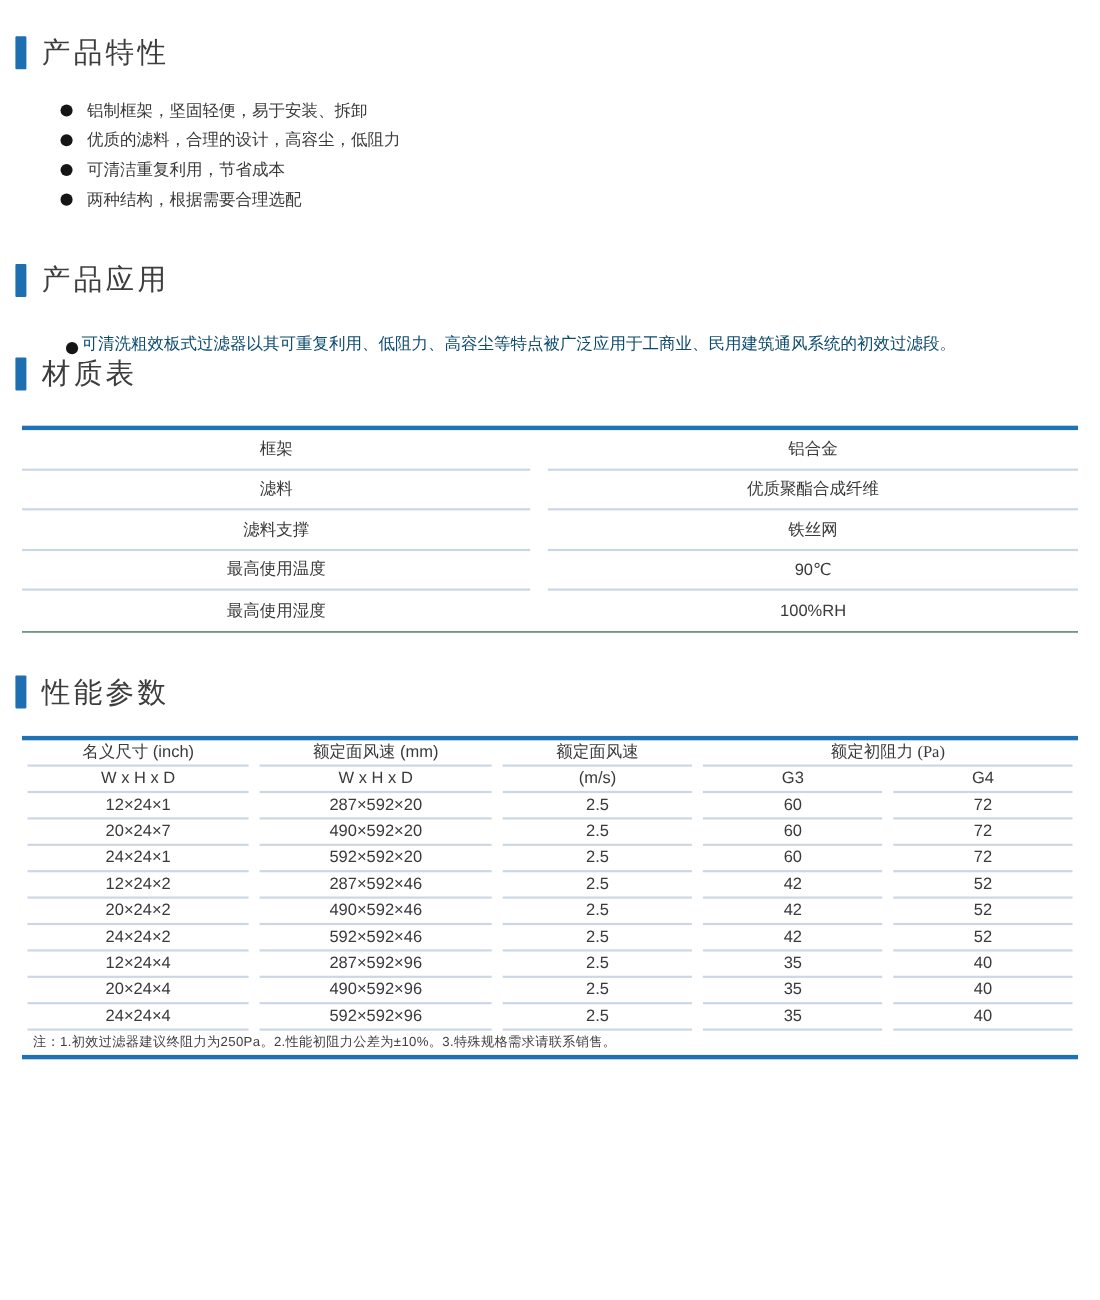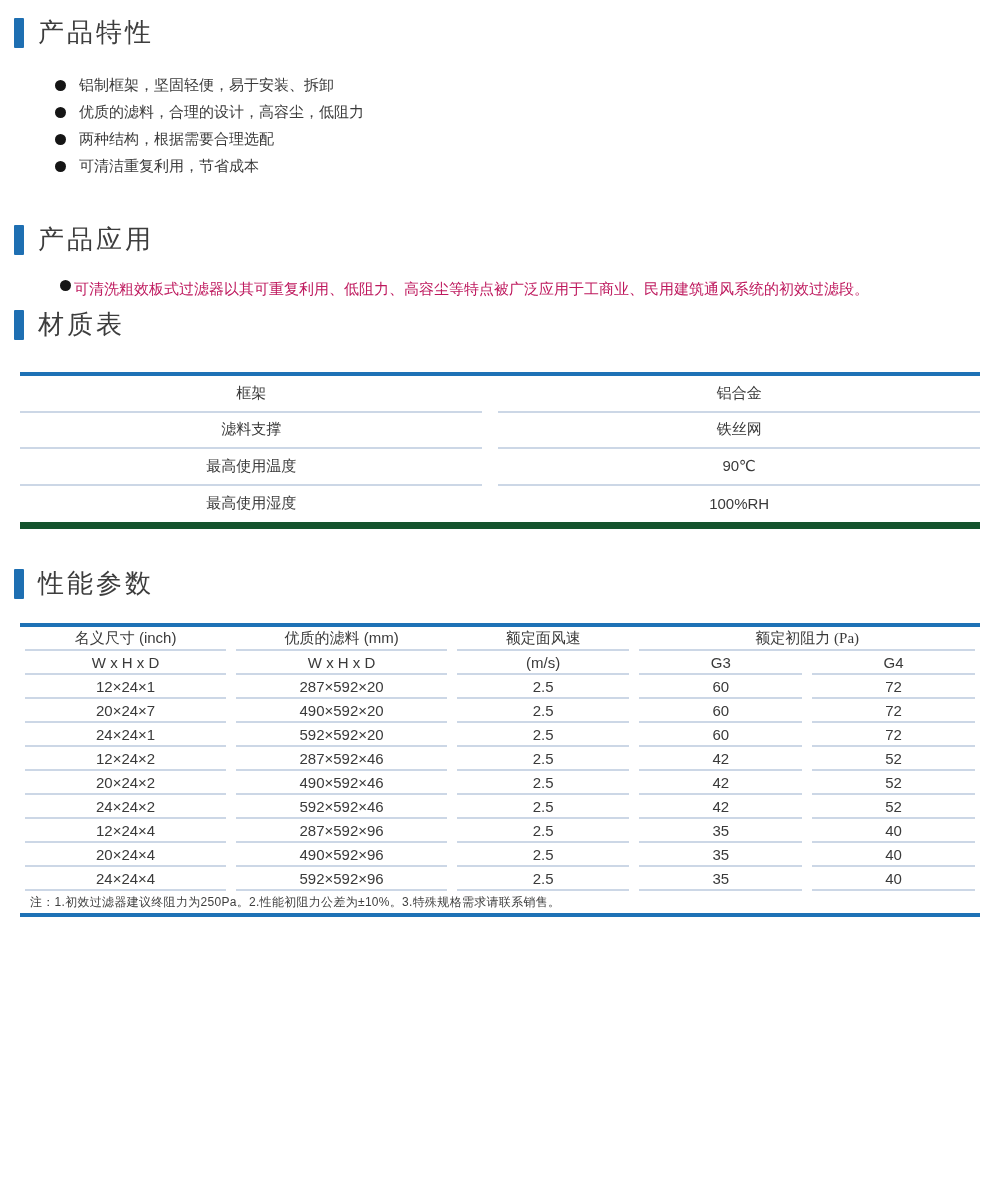--- a/index.html
+++ b/index.html
@@ -4,41 +4,41 @@
 <style>
   * { margin:0; padding:0; box-sizing:border-box; }
   html,body { background:#ffffff; }
   body {
     width:1000px; height:1182px;
     font-family:"Liberation Sans","DejaVu Sans",sans-serif;
     color:#3c3c3c;
     overflow:hidden;
     position:relative;
   }
-  .page { padding-top:15px; }
+  .page { padding-top:30px; }
 
   
   .sec-head { display:flex; align-items:center; gap:14px; margin-left:14px; }
   .sec-bar  { width:10px; height:30px; background:#1e6fb2; border-radius:1px; flex:0 0 10px; }
   .sec-title{ font-size:26px; color:#3d3d3d; letter-spacing:3px; font-weight:400; }
 
   
   .feature-list { margin:22px 0 0 55px; list-style:none; }
   .feature-list li { height:27px; display:flex; align-items:center; gap:13px; font-size:15px; color:#3a3a3a; }
   .dot { width:11px; height:11px; background:#151515; border-radius:50%; flex:0 0 11px; }
 
   
   .app-head { margin-top:42px; }
-  .app-line { margin:23px 0 0 60px; display:flex; align-items:flex-start; gap:3px; font-size:15px; color:#be185d; height:27px; }
+  .app-line { margin:23px 0 0 60px; display:flex; align-items:flex-end; gap:3px; font-size:15px; color:#0c4a6e; height:27px; }
 
   
   .mat-head { }
   .mat-table {
     margin:30px 0 0 20px; width:960px;
-    border-top:4px solid #1e72b6; border-bottom:7px solid #14532d;
+    border-top:4px solid #1e72b6; border-bottom:1px solid #14532d;
   }
   .mat-row { display:flex; height:36.5px; }
   .mat-cell {
     display:flex; align-items:center; justify-content:center;
     font-size:15px; color:#3a3a3a;
     border-bottom:2px solid #ccd7e6; height:100%;
   }
   .mat-cell.label { flex:0 0 calc(49% - 8px); margin:0 8px 0 0; }
   .mat-cell.value { flex:1 1 auto; margin:0 0 0 8px; }
   .mat-row:last-child .mat-cell { border-bottom:none; }
@@ -78,25 +78,25 @@
     <li>
         <span class="dot"></span>
         <span>铝制框架，坚固轻便，易于安装、拆卸</span>
       </li>
     <li>
         <span class="dot"></span>
         <span>优质的滤料，合理的设计，高容尘，低阻力</span>
       </li>
     <li>
         <span class="dot"></span>
+        <span>可清洁重复利用，节省成本</span>
+      </li>
+    <li>
+        <span class="dot"></span>
         <span>两种结构，根据需要合理选配</span>
-      </li>
-    <li>
-        <span class="dot"></span>
-        <span>可清洁重复利用，节省成本</span>
       </li>
   </ul>
 
   <div class="sec-head app-head">
     <span class="sec-bar"></span>
     <span class="sec-title">产品应用</span>
   </div>
   <div class="app-line">
     <span class="dot"></span>
     <span>可清洗粗效板式过滤器以其可重复利用、低阻力、高容尘等特点被广泛应用于工商业、民用建筑通风系统的初效过滤段。</span>
@@ -105,41 +105,45 @@
   <div class="sec-head mat-head">
     <span class="sec-bar"></span>
     <span class="sec-title">材质表</span>
   </div>
   <div class="mat-table">
     <div class="mat-row">
       <div class="mat-cell label">框架</div>
       <div class="mat-cell value">铝合金</div>
     </div>
     <div class="mat-row">
+      <div class="mat-cell label">滤料</div>
+      <div class="mat-cell value">优质聚酯合成纤维</div>
+    </div>
+    <div class="mat-row">
       <div class="mat-cell label">滤料支撑</div>
       <div class="mat-cell value">铁丝网</div>
     </div>
     <div class="mat-row">
       <div class="mat-cell label">最高使用温度</div>
       <div class="mat-cell value">90℃</div>
     </div>
     <div class="mat-row">
       <div class="mat-cell label">最高使用湿度</div>
       <div class="mat-cell value">100%RH</div>
     </div>
   </div>
 
   <div class="sec-head perf-head">
     <span class="sec-bar"></span>
     <span class="sec-title">性能参数</span>
   </div>
   <div class="perf-table">
     <div class="perf-row">
       <div class="perf-cell pc1">名义尺寸 (inch)</div>
-      <div class="perf-cell pc2">优质的滤料 (mm)</div>
+      <div class="perf-cell pc2">额定面风速 (mm)</div>
       <div class="perf-cell pc3">额定面风速</div>
       <div class="perf-cell pc45">额定初阻力 (Pa)</div>
     </div>
     <div class="perf-row">
       <div class="perf-cell pc1">W x H x D</div>
       <div class="perf-cell pc2">W x H x D</div>
       <div class="perf-cell pc3">(m/s)</div>
       <div class="perf-cell pc4">G3</div>
       <div class="perf-cell pc5">G4</div>
     </div>

